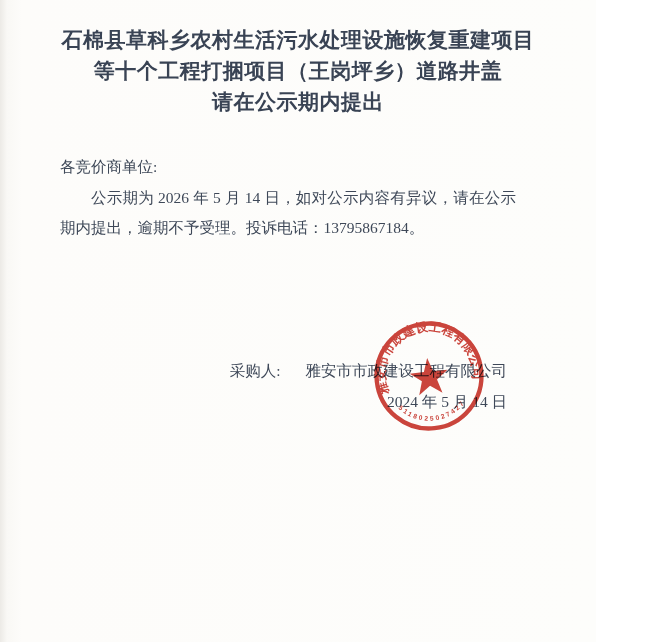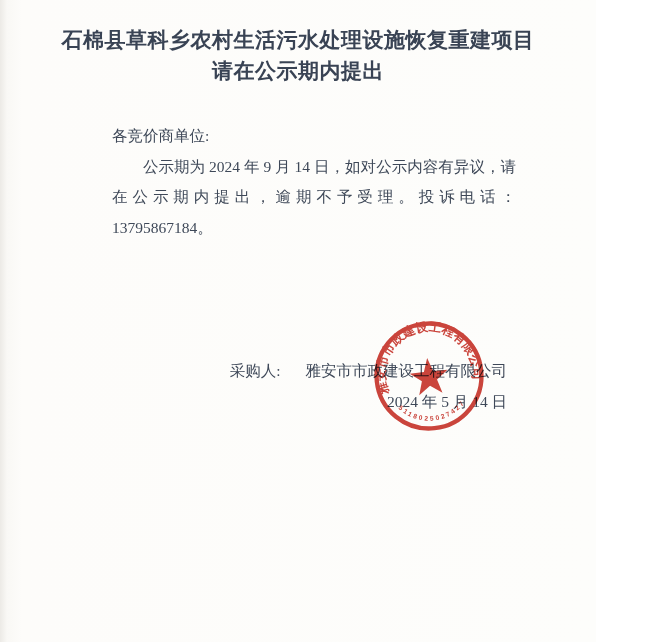--- a/index.html
+++ b/index.html
@@ -19,21 +19,21 @@
   .title-block {
     padding-top: 25px;
     text-align: center;
     font-size: 21px;
     line-height: 31px;
     font-weight: bold;
     color: #394354;
     letter-spacing: 0.5px;
   }
   .doc-body {
-    margin: 34px 80px 0 112px;
+    margin: 34px 80px 0 60px;
     font-size: 15.5px;
     line-height: 30.5px;
     text-align: justify;
     text-justify: inter-ideograph;
     color: #3e4858;
   }
   .salutation {
     text-align: left;
   }
   .para {
@@ -67,26 +67,27 @@
     pointer-events: none;
   }
 </style>
 </head>
 <body>
 
 <div class="page">
 
   <div class="title-block">
     <div>石棉县草科乡农村生活污水处理设施恢复重建项目</div>
+    <div>等十个工程打捆项目（王岗坪乡）道路井盖</div>
     <div>请在公示期内提出</div>
   </div>
 
   <div class="doc-body">
     <div class="salutation">各竞价商单位:</div>
-    <p class="para">公示期为 2024 年 9 月 14 日，如对公示内容有异议，请在公示期内提出，逾期不予受理。投诉电话：13795867184。</p>
+    <p class="para">公示期为 2026 年 5 月 14 日，如对公示内容有异议，请在公示期内提出，逾期不予受理。投诉电话：13795867184。</p>
   </div>
 
   <div class="signature-block">
     <div>
       <span class="sig-label">采购人:</span><span>雅安市市政建设工程有限公司</span>
     </div>
     <div>2024 年 5 月 14 日</div>
   </div>
 
   <svg class="seal" viewBox="0 0 120 120" aria-hidden="true">

